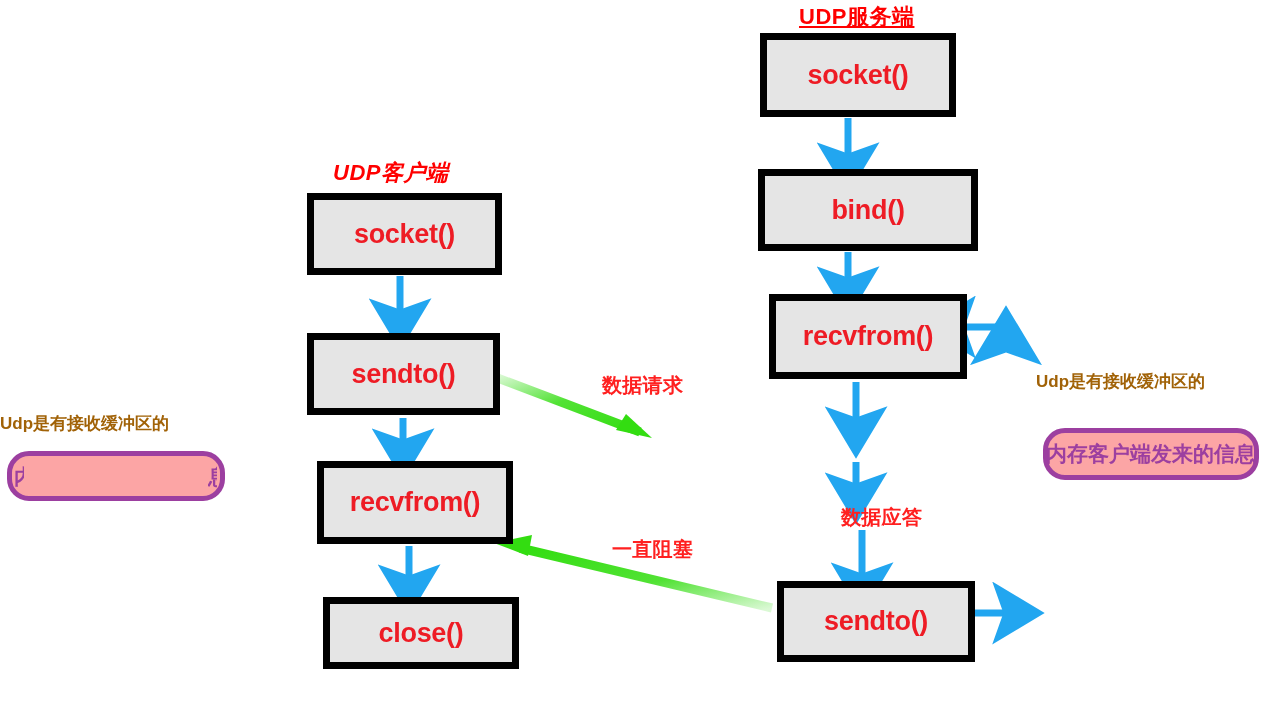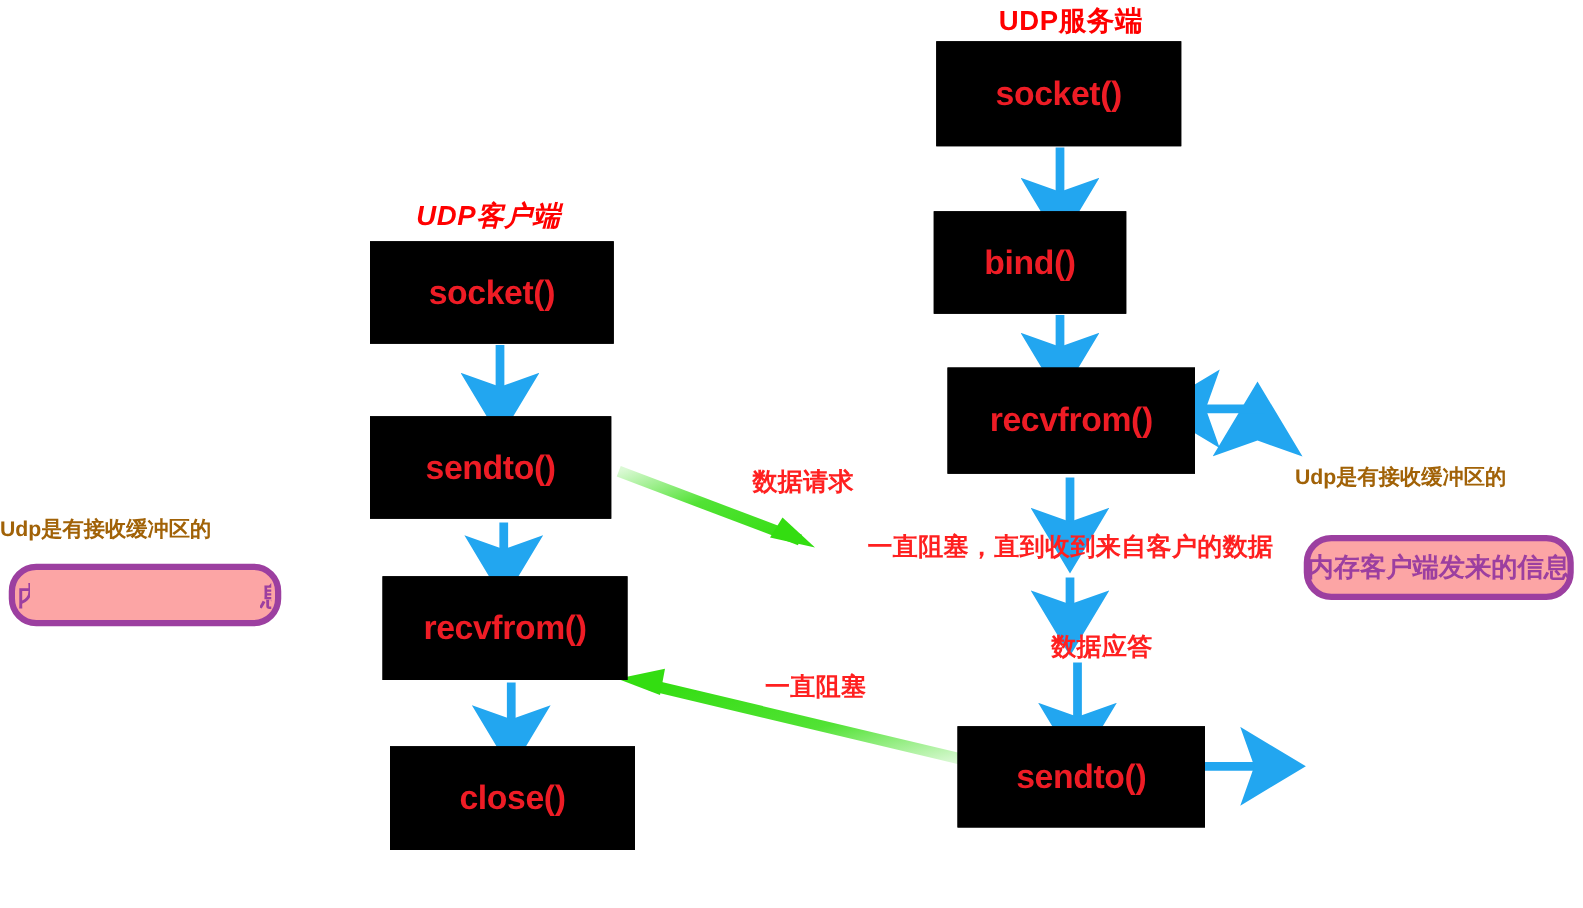--- a/index.html
+++ b/index.html
@@ -7,23 +7,23 @@
     width:1266px;height:726px;
     font-family:"Liberation Sans","DejaVu Sans",sans-serif;
     overflow:hidden;
   }
   #canvas{position:relative;width:1266px;height:726px;background:#fff;}
 
   
   .fbox{
     position:absolute;
     border:7px solid #000000;
-    background:#000000;
+    background:#e5e5e5;
     box-sizing:border-box;
-    display:flex;align-items:center;justify-content:center;
+    display:flex;align-items:center;justify-content:center;margin-left:11px;
   }
   .fbox .flabel{
     color:#ee1c25;
     font-weight:bold;
     font-size:27px;
     letter-spacing:-0.3px;
     line-height:1;
     white-space:nowrap;
   }
 
@@ -148,57 +148,56 @@
       <line x1="495" y1="377" x2="640" y2="432" stroke="url(#greenFade1)" stroke-width="9"></line>
       <polygon points="652,438 616,430 626,414" fill="#33dd11"></polygon>
 
       <line x1="772" y1="608" x2="520" y2="548" stroke="url(#greenFade2)" stroke-width="9"></line>
       <polygon points="494,543 532,535 528,556" fill="#33dd11"></polygon>
     </g>
   </svg>
 
   <div class="col-title" style="left:333px;top:158px;font-style:italic;">UDP客户端</div>
 
-  <div class="col-title" style="left:799px;top:2px;">UDP服务端</div>
+  <div class="col-title" style="left:799px;top:2px;text-decoration:underline;">UDP服务端</div>
 
   <div class="fbox" style="left:296px;top:193px;width:195px;height:82px;">
     <span class="flabel">socket()</span>
   </div>
 
   <div class="fbox" style="left:296px;top:333px;width:193px;height:82px;">
     <span class="flabel">sendto()</span>
   </div>
 
   <div class="fbox" style="left:306px;top:461px;width:196px;height:83px;">
     <span class="flabel">recvfrom()</span>
   </div>
 
-  <div class="fbox" style="left:312px;top:597px;width:196px;height:83px;">
+  <div class="fbox" style="left:312px;top:597px;width:196px;height:72px;">
     <span class="flabel">close()</span>
   </div>
 
   <div class="fbox" style="left:749px;top:33px;width:196px;height:84px;">
     <span class="flabel">socket()</span>
   </div>
 
-  <div class="fbox" style="left:747px;top:169px;width:154px;height:82px;">
+  <div class="fbox" style="left:747px;top:169px;width:220px;height:82px;">
     <span class="flabel">bind()</span>
   </div>
 
   <div class="fbox" style="left:758px;top:294px;width:198px;height:85px;">
     <span class="flabel">recvfrom()</span>
   </div>
 
   <div class="fbox" style="left:766px;top:581px;width:198px;height:81px;">
     <span class="flabel">sendto()</span>
   </div>
 
   <div class="red-note" style="left:562px;top:372px;">数据请求</div>
 
-  <div class="red-note" style="left:654px;top:424px;">一直阻塞，直到收到来自客户的数据</div>
 
   <div class="red-note" style="left:801px;top:504px;">数据应答</div>
 
   <div class="red-note" style="left:572px;top:536px;">一直阻塞</div>
 
   <div class="purple-title" style="left:0px;top:412px;">Udp是有接收缓冲区的</div>
 
   <div class="purple-box" style="left:7px;top:451px;width:218px;height:50px;">
     <span class="ptext"></span>
   </div>

